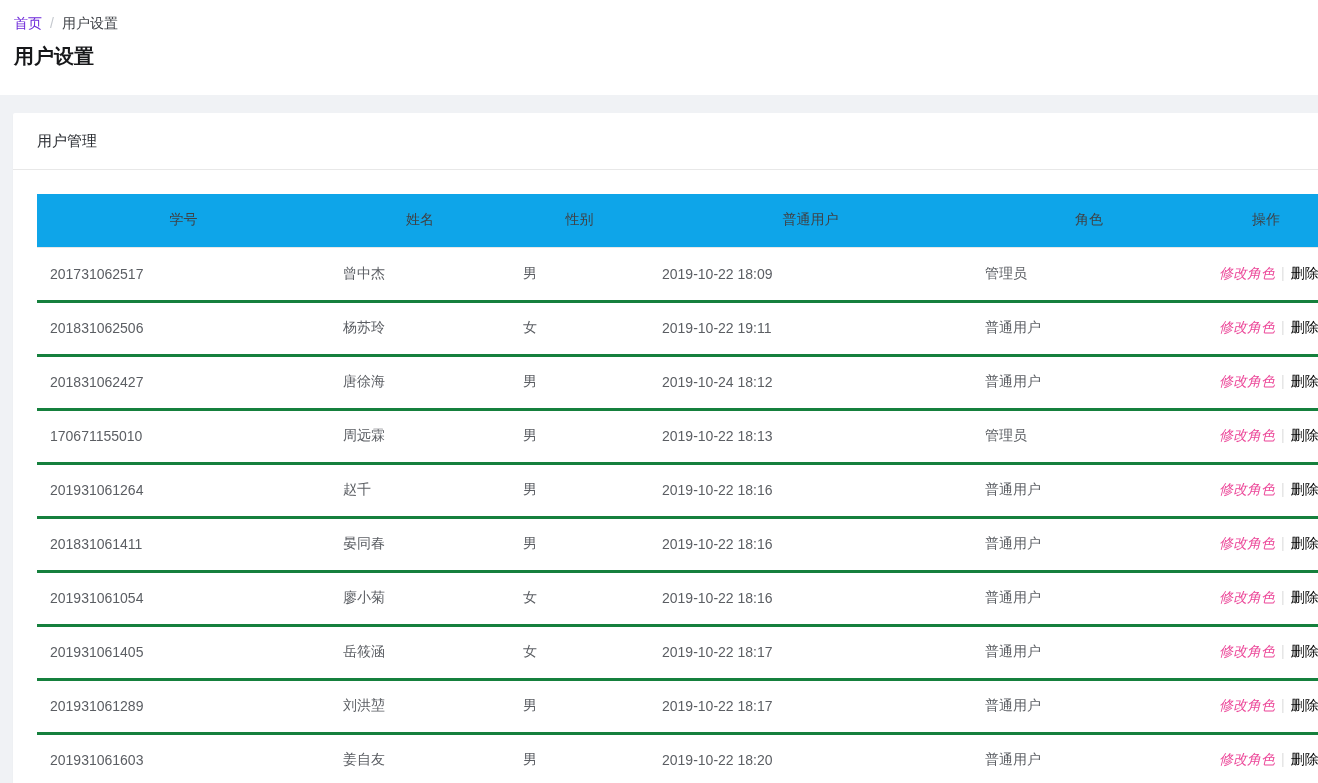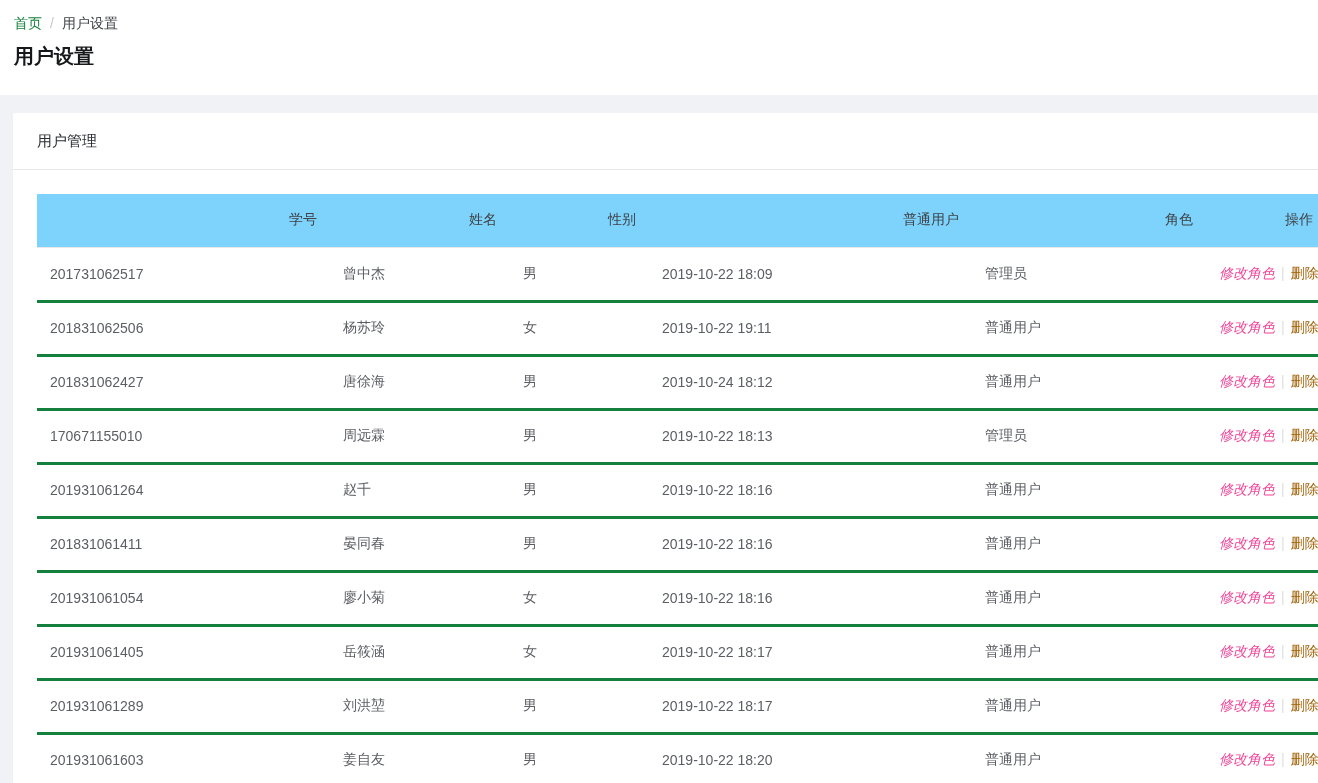--- a/index.html
+++ b/index.html
@@ -15,21 +15,21 @@
     height: 95px;
     padding: 15px 0 0 14px;
   }
   .breadcrumb {
     font-size: 14px;
     line-height: 16px;
     display: flex;
     align-items: center;
     gap: 8px;
   }
-  .breadcrumb .bc-link { color: #15803d; cursor: pointer; }
+  .breadcrumb .bc-link { color: #6d28d9; cursor: pointer; }
   .breadcrumb .bc-sep { color: #c4c8ce; }
   .breadcrumb .bc-current { color: #3e4146; }
   .page-title {
     margin-top: 13px;
     font-size: 20px;
     font-weight: 700;
     color: #17181a;
     line-height: 24px;
   }
   
@@ -56,38 +56,38 @@
   }
   .card-body { padding: 24px; }
   
   table.user-table {
     width: 1289px;
     border-collapse: collapse;
     table-layout: fixed;
     font-size: 14px;
   }
   table.user-table th {
-    background: #7dd3fc;
+    background: #0ea5e9;
     height: 53px;
-    text-align: right;
+    text-align: center;
     font-weight: 400;
     color: #3f4246;
     padding: 0 13px;
     border-bottom: 1px solid #e8e8e8;
     white-space: nowrap;
   }
   table.user-table td {
     height: 54px;
     color: #5b5e63;
     padding: 0 13px;
     border-bottom: 3px solid #15803d;
     white-space: nowrap;
   }
   .link-modify { color: #ec4899; cursor: pointer; text-decoration: none; font-style: italic; }
-  .link-delete { color: #a16207; cursor: pointer; text-decoration: none; font-family: Liberation Serif, serif; }
+  .link-delete { color: #000000; cursor: pointer; text-decoration: none; font-family: Liberation Serif, serif; }
   .action-sep { color: #e0e0e0; margin: 0 6px; }
 </style>
 </head>
 <body>
 
 <div class="top-section">
   <nav class="breadcrumb">
     <span class="bc-link">首页</span>
     <span class="bc-sep">/</span>
     <span class="bc-current">用户设置</span>

